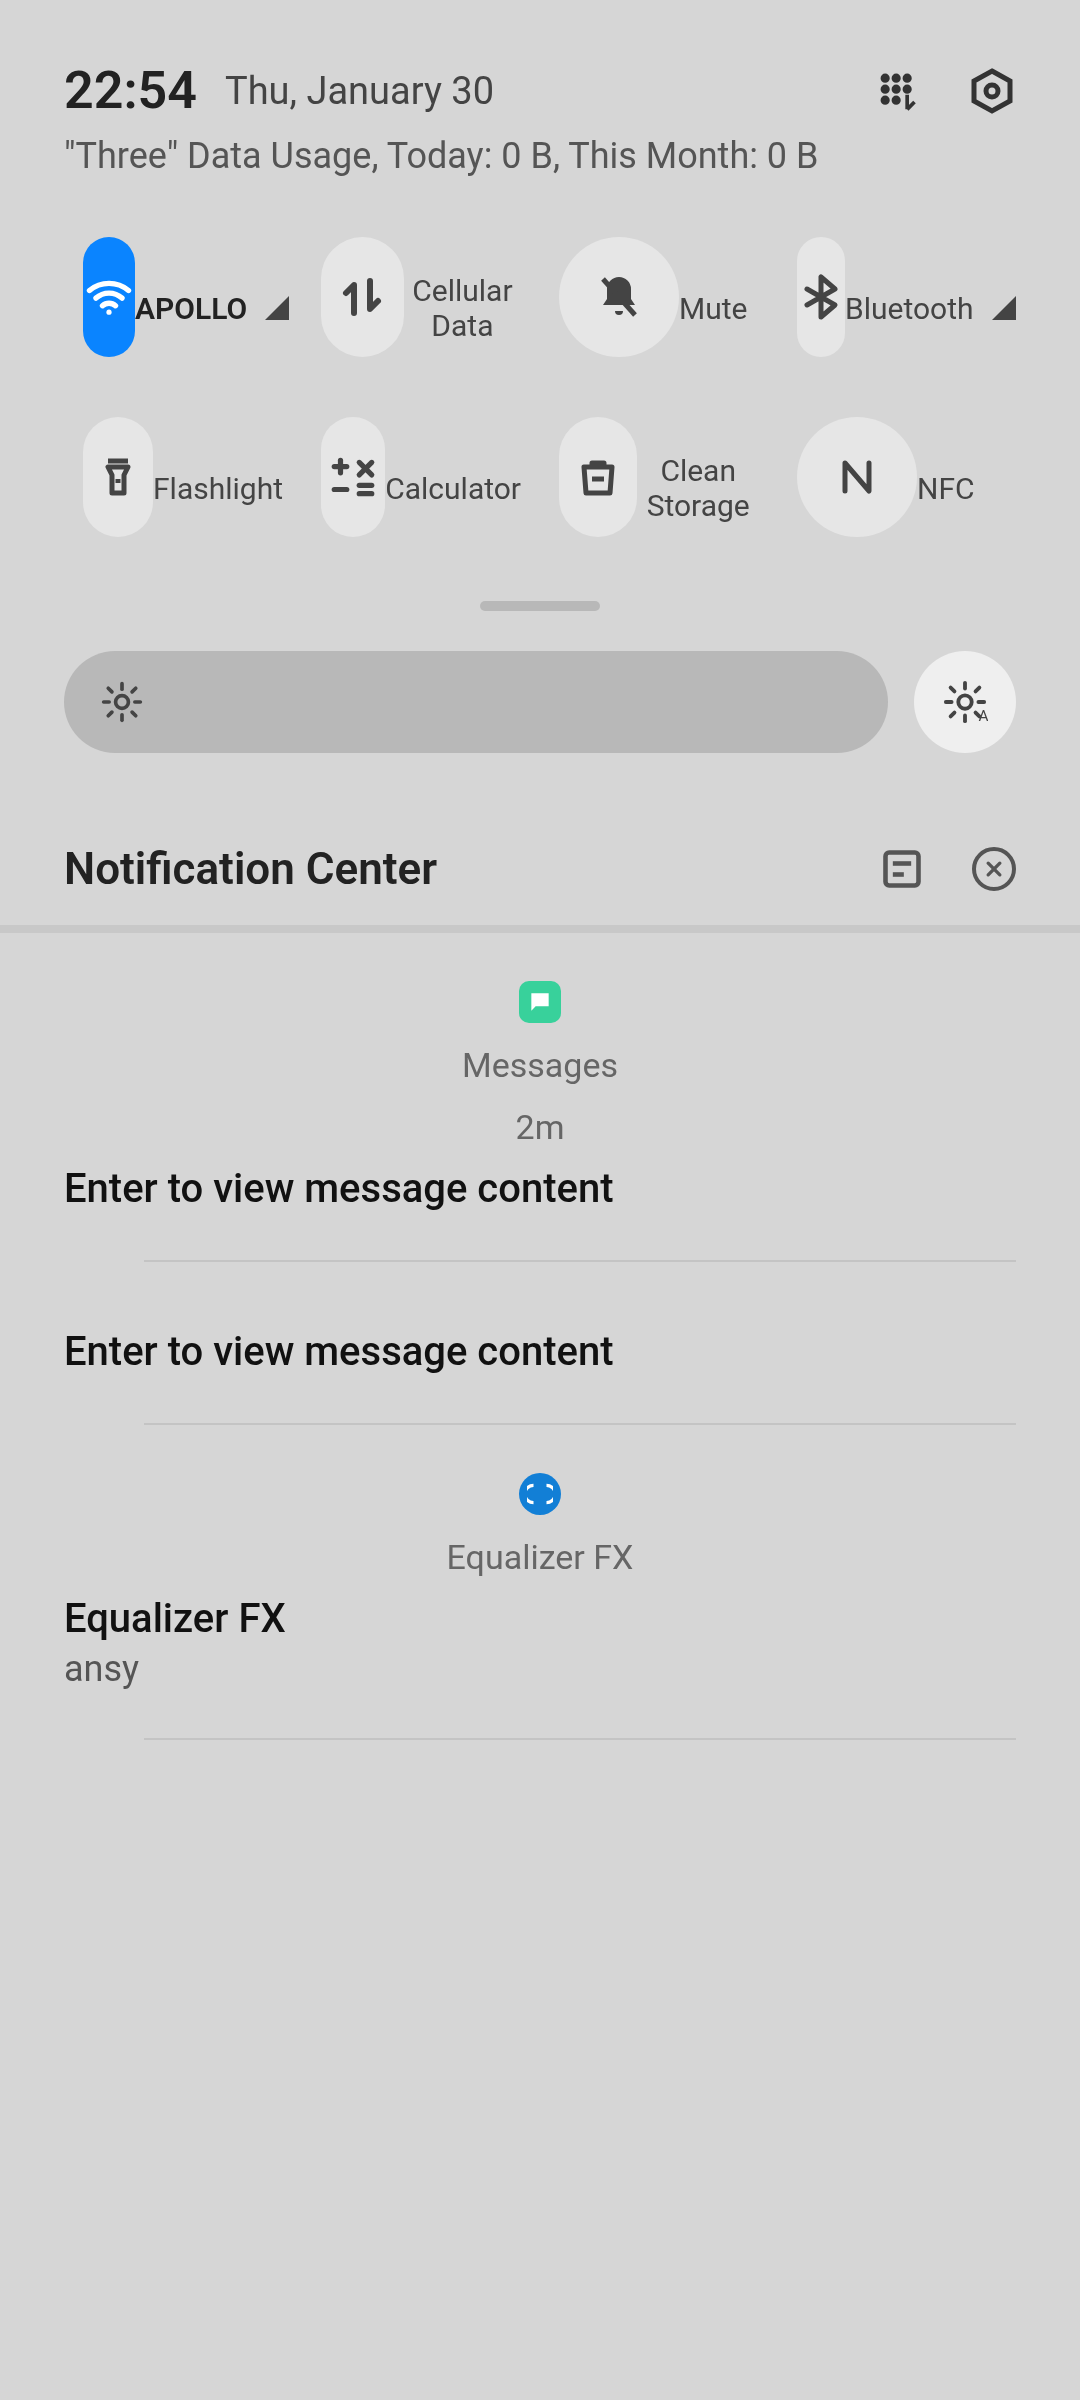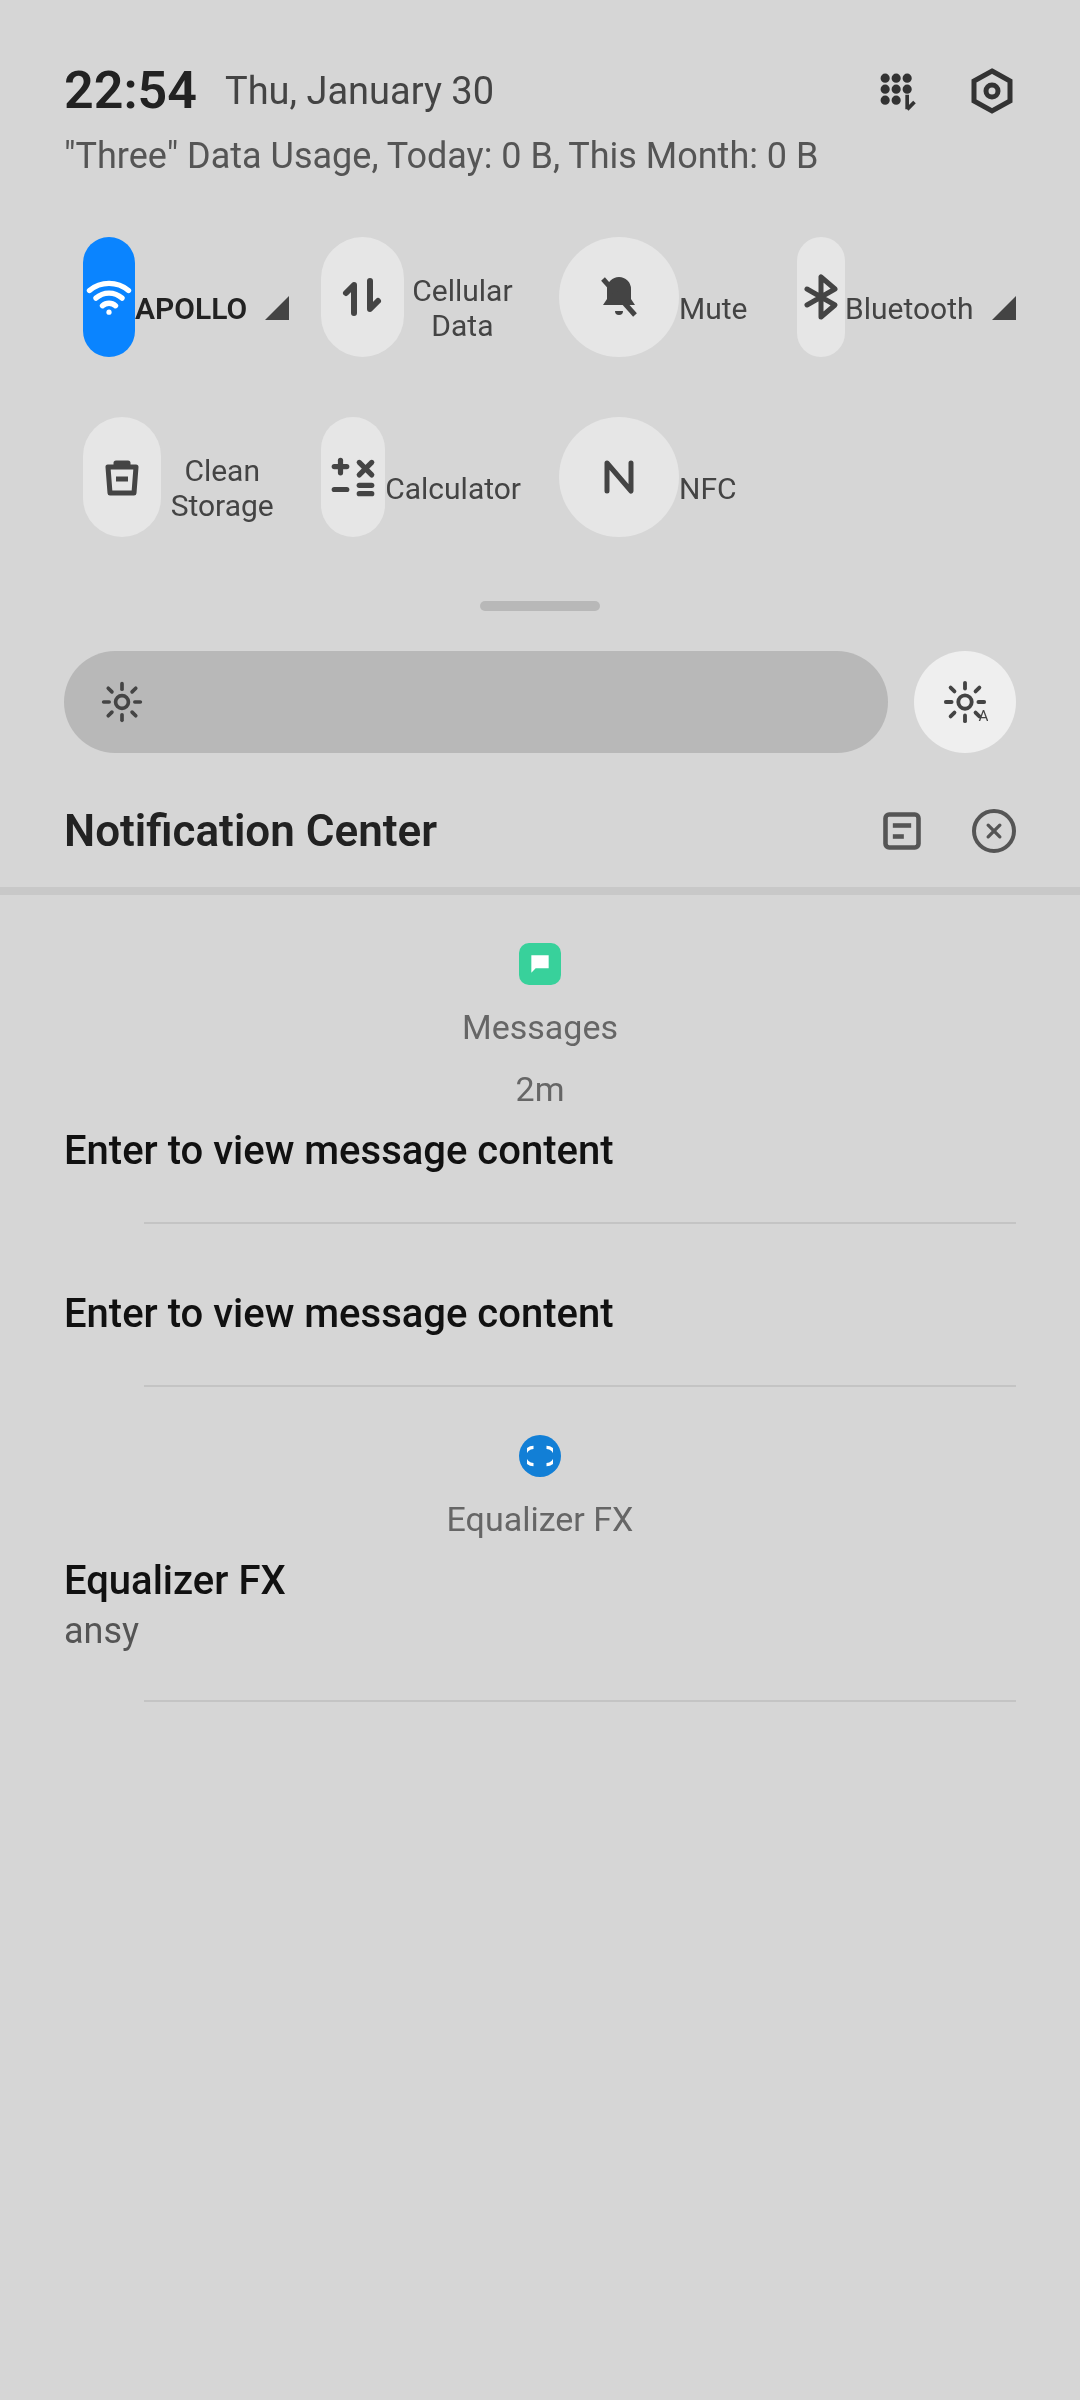--- a/index.html
+++ b/index.html
@@ -51,21 +51,21 @@
     background: #b8b8b8;
     display: flex; align-items: center;
     padding-left: 36px;
   }
   .brightness-auto {
     width: 102px; height: 102px; border-radius: 51px;
     background: #efefef;
     display: flex; align-items: center; justify-content: center;
   }
   .notif-header {
-    margin-top: 52px;
+    margin-top: 90px;
     display: flex; align-items: center;
   }
   .notif-title { font-size: 44px; font-weight: 600; flex: 1; }
   .notif-btns { display: flex; align-items: center; gap: 48px; }
   .circ-btn {
     width: 44px; height: 44px; border-radius: 22px;
     border: 4px solid #555;
     display: flex; align-items: center; justify-content: center;
     color: #555;
   }
@@ -174,48 +174,60 @@
         <svg width="48" height="48" viewBox="0 0 24 24" fill="none">
           <path d="M12 2v20l7-6-14-8m0 8l14-8-7-6" stroke="#444" stroke-width="2.5" stroke-linejoin="round" stroke-linecap="round"></path>
         </svg>
       </div>
       <div class="qs-label-row">
         <div class="qs-label">Bluetooth</div>
         <div class="tri-icon"></div>
       </div>
     </div>
 
-
-    <div class="qs-item">
-      <div class="qs-circle">
-        <svg width="48" height="48" viewBox="0 0 24 24" fill="none" stroke="#444" stroke-width="2.5" stroke-linejoin="round">
-          <path d="M5 7h14l-1 13H6L5 7z"></path>
-          <path d="M9 7V5h6v2"></path>
-          <line x1="9" y1="13" x2="15" y2="13"></line>
-        </svg>
-      </div>
-      <div class="qs-label-row">
-        <div class="qs-label">Clean Storage</div>
+    <div class="qs-item">
+      <div class="qs-circle">
+        <svg width="48" height="48" viewBox="0 0 24 24" fill="none" stroke="#444" stroke-width="2.5">
+          <path d="M7 7h10l-2 4v9H9v-9L7 7z" stroke-linejoin="round"></path>
+          <line x1="7" y1="4" x2="17" y2="4"></line>
+          <line x1="12" y1="13" x2="12" y2="15"></line>
+        </svg>
+      </div>
+      <div class="qs-label-row">
+        <div class="qs-label">Flashlight</div>
       </div>
     </div>
 
     <div class="qs-item">
       <div class="qs-circle">
         <svg width="50" height="50" viewBox="0 0 24 24" fill="none" stroke="#444" stroke-width="2.5" stroke-linecap="round">
           <line x1="6" y1="4" x2="6" y2="10"></line>
             <line x1="3" y1="7" x2="9" y2="7"></line>
           <line x1="15" y1="5" x2="21" y2="11"></line>
             <line x1="21" y1="5" x2="15" y2="11"></line>
           <line x1="3" y1="18" x2="9" y2="18"></line>
           <line x1="15" y1="16" x2="21" y2="16"></line>
             <line x1="15" y1="20" x2="21" y2="20"></line>
         </svg>
       </div>
       <div class="qs-label-row">
         <div class="qs-label">Calculator</div>
+      </div>
+    </div>
+
+    <div class="qs-item">
+      <div class="qs-circle">
+        <svg width="48" height="48" viewBox="0 0 24 24" fill="none" stroke="#444" stroke-width="2.5" stroke-linejoin="round">
+          <path d="M5 7h14l-1 13H6L5 7z"></path>
+          <path d="M9 7V5h6v2"></path>
+          <line x1="9" y1="13" x2="15" y2="13"></line>
+        </svg>
+      </div>
+      <div class="qs-label-row">
+        <div class="qs-label">Clean Storage</div>
       </div>
     </div>
 
     <div class="qs-item">
       <div class="qs-circle">
         <svg width="48" height="48" viewBox="0 0 24 24" fill="none" stroke="#444" stroke-width="2.5" stroke-linejoin="round" stroke-linecap="round">
           <path d="M6 19V5l12 14V5"></path>
         </svg>
       </div>
       <div class="qs-label-row">

